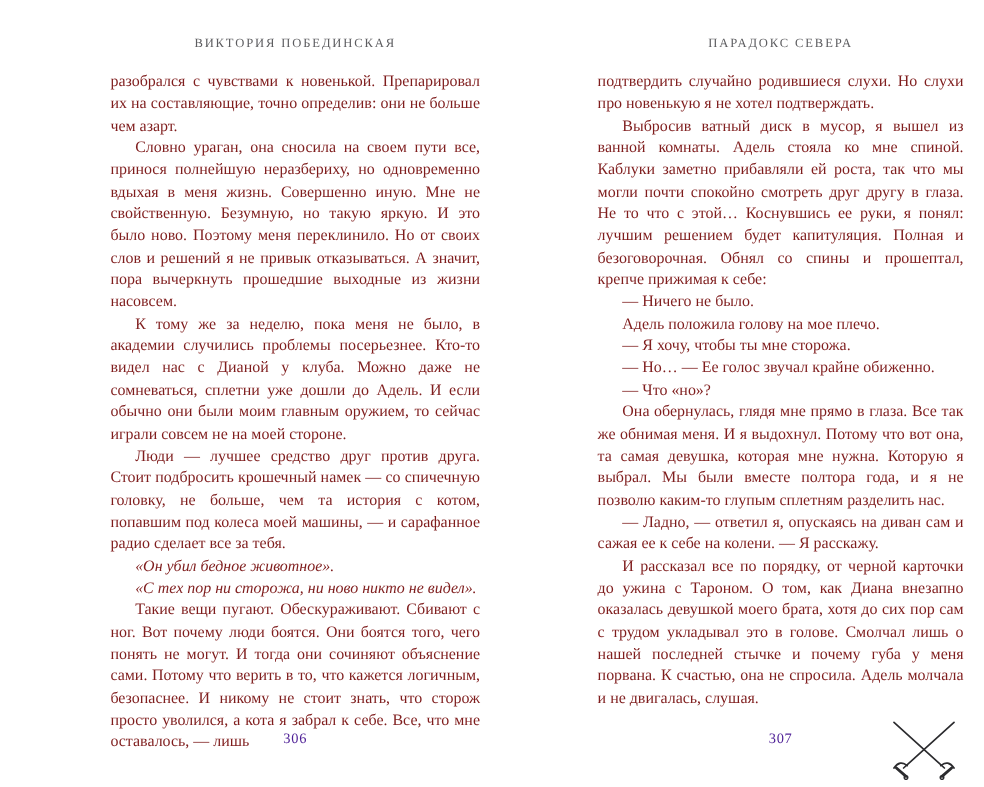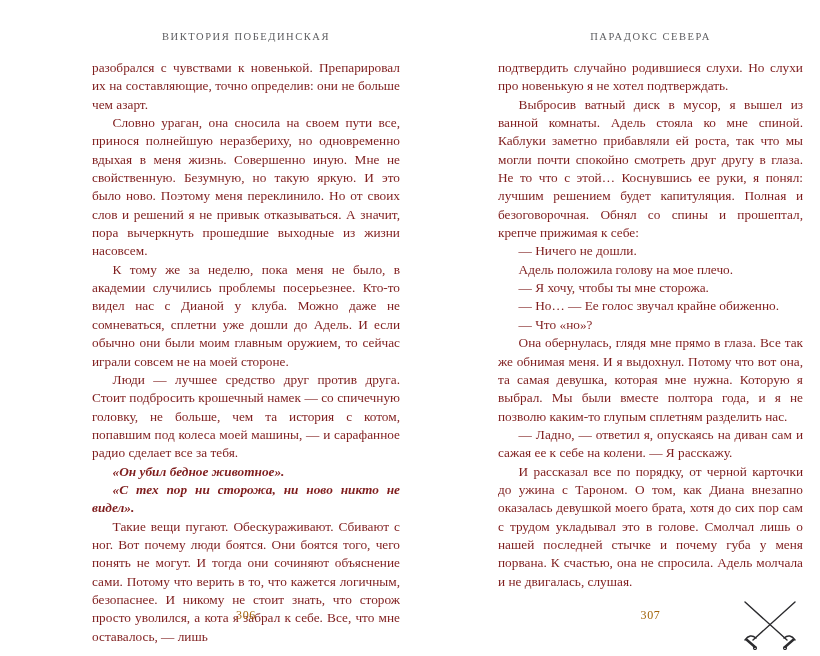--- a/index.html
+++ b/index.html
@@ -43,35 +43,34 @@
     text-align: justify;
     text-justify: inter-word;
     hyphens: manual;
   }
   .body-col p {
     margin: 0;
     text-indent: 1.55em;
   }
   .body-col p.quote {
     font-style: italic;
-    font-weight: bold;
   }
   .body-col p.dialogue {
     text-indent: 1.55em;
   }
 
   .folio {
     position: absolute;
     bottom: 33px;
     left: 0;
     right: 0;
     text-align: center;
     font-size: 12px;
     letter-spacing: 0.6px;
-    color: #a16207;
+    color: #4c1d95;
   }
 
   .ornament {
     position: absolute;
     left: 735px;
     top: 600px;
     width: 70px;
     height: 50px;
   }
   .ornament svg { display: block; }
@@ -93,21 +92,21 @@
         <p>Такие вещи пугают. Обескураживают. Сбивают с ног. Вот почему люди боятся. Они боятся того, чего понять не могут. И тогда они сочиняют объяснение сами. Потому что верить в то, что кажется логичным, безопаснее. И никому не стоит знать, что сторож просто уволился, а кота я забрал к себе. Все, что мне оставалось, — лишь</p>
       </div>
     <div class="folio">306</div>
   </div>
 
   <div class="page page-right">
     <div class="running-head">ПАРАДОКС СЕВЕРА</div>
     <div class="body-col">
         <p style="text-indent: 0px;">подтвердить случайно родившиеся слухи. Но слухи про новенькую я не хотел подтверждать.</p>
         <p>Выбросив ватный диск в мусор, я вышел из ванной комнаты. Адель стояла ко мне спиной. Каблуки заметно прибавляли ей роста, так что мы могли почти спокойно смотреть друг другу в глаза. Не то что с этой… Коснувшись ее руки, я понял: лучшим решением будет капитуляция. Полная и безоговорочная. Обнял со спины и прошептал, крепче прижимая к себе:</p>
-        <p class="dialogue">— Ничего не дошли.</p>
+        <p class="dialogue">— Ничего не было.</p>
         <p class="dialogue">Адель положила голову на мое плечо.</p>
         <p class="dialogue">— Я хочу, чтобы ты мне сторожа.</p>
         <p class="dialogue">— Но… — Ее голос звучал крайне обиженно.</p>
         <p class="dialogue">— Что «но»?</p>
         <p>Она обернулась, глядя мне прямо в глаза. Все так же обнимая меня. И я выдохнул. Потому что вот она, та самая девушка, которая мне нужна. Которую я выбрал. Мы были вместе полтора года, и я не позволю каким-то глупым сплетням разделить нас.</p>
         <p class="dialogue">— Ладно, — ответил я, опускаясь на диван сам и сажая ее к себе на колени. — Я расскажу.</p>
         <p>И рассказал все по порядку, от черной карточки до ужина с Тароном. О том, как Диана внезапно оказалась девушкой моего брата, хотя до сих пор сам с трудом укладывал это в голове. Смолчал лишь о нашей последней стычке и почему губа у меня порвана. К счастью, она не спросила. Адель молчала и не двигалась, слушая.</p>
       </div>
     <div class="folio">307</div>
   </div>

